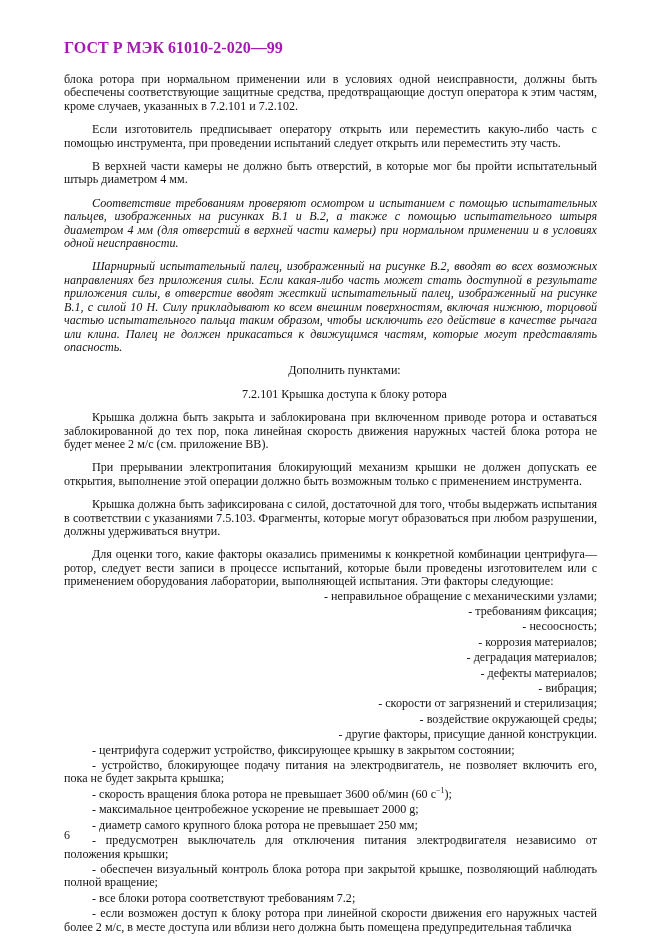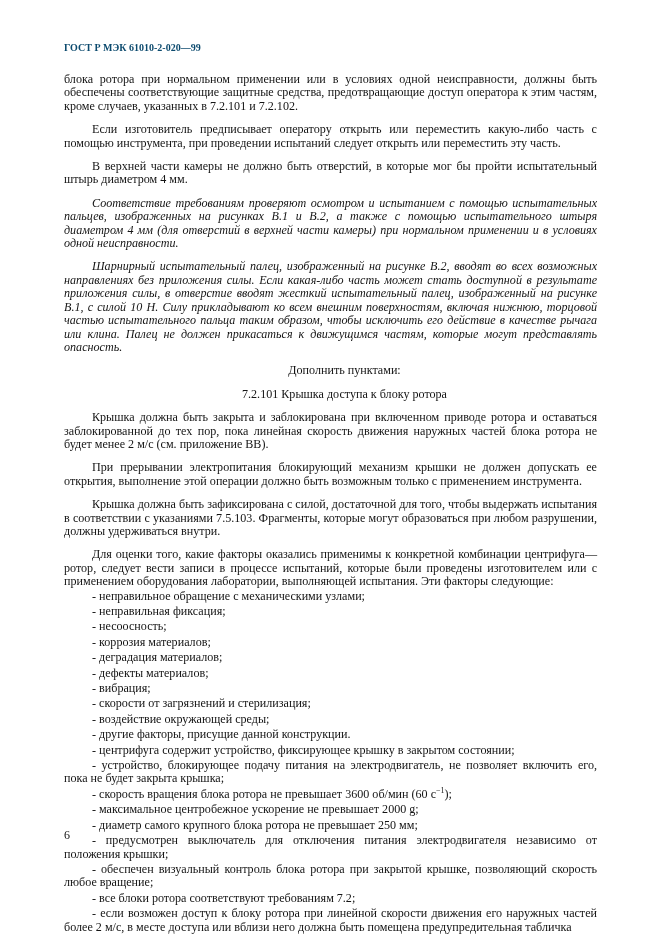--- a/index.html
+++ b/index.html
@@ -3,27 +3,27 @@
 <meta charset="utf-8">
 <style>
   html, body { margin: 0; padding: 0; background: #ffffff; }
   body { width: 661px; height: 936px; position: relative; overflow: hidden; }
   .page {
     position: absolute; left: 64px; top: 40px; width: 533px;
     font-family: "Liberation Serif", serif; font-size: 12.1px; line-height: 13.4px;
     color: #141414; text-align: justify;
   }
   .header {
-    font-family: "Liberation Serif", serif; font-weight: bold; font-size: 10px;
-    line-height: 16px; margin: 0 0 17px 0; text-align: left; color: #0c4a6e;
+    font-family: "Liberation Serif", serif; font-weight: bold; font-size: 16px;
+    line-height: 16px; margin: 0 0 17px 0; text-align: left; color: #a21caf;
   }
   p { margin: 10px 0 1px 0; }
   .indent { text-indent: 28px; }
   .it { font-style: italic; }
-  .list-item { padding-left: 28px; text-align: left; margin: 0 0 2px 0; }
+  .list-item { padding-left: 28px; text-align: right; margin: 0 0 2px 0; }
   .item-hang { text-indent: 28px; margin: 0 0 2px 0; }
   .sec { text-indent: 28px; text-align: center; }
   sup { font-size: 8px; line-height: 0; }
   .page-num {
     position: absolute; left: 64px; top: 828px; font-family: "Liberation Serif", serif;
     font-size: 12px; color: #141414;
   }
 </style>
 </head>
 <body>
@@ -38,38 +38,38 @@
   <p class="indent it">Шарнирный испытательный палец, изображенный на рисунке В.2, вводят во всех возможных направлениях без приложения силы. Если какая-либо часть может стать доступной в результате приложения силы, в отверстие вводят жесткий испытательный палец, изображенный на рисунке В.1, с силой 10 Н. Силу прикладывают ко всем внешним поверхностям, включая нижнюю, торцовой частью испытательного пальца таким образом, чтобы исключить его действие в качестве рычага или клина. Палец не должен прикасаться к движущимся частям, которые могут представлять опасность.</p>
   <p class="sec">Дополнить пунктами:</p>
   <p class="sec">7.2.101  Крышка доступа к блоку ротора</p>
   <p class="indent">Крышка должна быть закрыта и заблокирована при включенном приводе ротора и оставаться заблокированной до тех пор, пока линейная скорость движения наружных частей блока ротора не будет менее 2 м/с (см. приложение ВВ).</p>
   <p class="indent">При прерывании электропитания блокирующий механизм крышки не должен допускать ее открытия, выполнение этой операции должно быть возможным только с применением инструмента.</p>
   <p class="indent">Крышка должна быть зафиксирована с силой, достаточной для того, чтобы выдержать испытания в соответствии с указаниями 7.5.103. Фрагменты, которые могут образоваться при любом разрушении, должны удерживаться внутри.</p>
   <p class="indent">Для оценки того, какие факторы оказались применимы к конкретной комбинации центрифуга—ротор, следует вести записи в процессе испытаний, которые были проведены изготовителем или с применением оборудования лаборатории, выполняющей испытания. Эти факторы следующие:</p>
 
   <div>
     <p class="list-item">- неправильное обращение с механическими узлами;</p>
-    <p class="list-item">- неправильная фиксация;</p>
+    <p class="list-item">- требованиям фиксация;</p>
     <p class="list-item">- несоосность;</p>
     <p class="list-item">- коррозия материалов;</p>
     <p class="list-item">- деградация материалов;</p>
     <p class="list-item">- дефекты материалов;</p>
     <p class="list-item">- вибрация;</p>
     <p class="list-item">- скорости от загрязнений и стерилизация;</p>
     <p class="list-item">- воздействие окружающей среды;</p>
     <p class="list-item">- другие факторы, присущие данной конструкции.</p>
   </div>
 
 
   <div>
     <p class="item-hang">- центрифуга содержит устройство, фиксирующее крышку в закрытом состоянии;</p>
     <p class="item-hang">- устройство, блокирующее подачу питания на электродвигатель, не позволяет включить его, пока не будет закрыта крышка;</p>
     <p class="item-hang"><span>- скорость вращения блока ротора не превышает 3600 об/мин (60 с</span><sup>−1</sup><span>);</span></p>
     <p class="item-hang">- максимальное центробежное ускорение не превышает 2000 g;</p>
     <p class="item-hang">- диаметр самого крупного блока ротора не превышает 250 мм;</p>
     <p class="item-hang">- предусмотрен выключатель для отключения питания электродвигателя независимо от положения крышки;</p>
-    <p class="item-hang">- обеспечен визуальный контроль блока ротора при закрытой крышке, позволяющий скорость любое вращение;</p>
+    <p class="item-hang">- обеспечен визуальный контроль блока ротора при закрытой крышке, позволяющий наблюдать полной вращение;</p>
     <p class="item-hang">- все блоки ротора соответствуют требованиям 7.2;</p>
     <p class="item-hang">- если возможен доступ к блоку ротора при линейной скорости движения его наружных частей более 2 м/с, в месте доступа или вблизи него должна быть помещена предупредительная табличка</p>
   </div>
 </div>
 
 <div class="page-num">6</div>
 
 </body></html>

